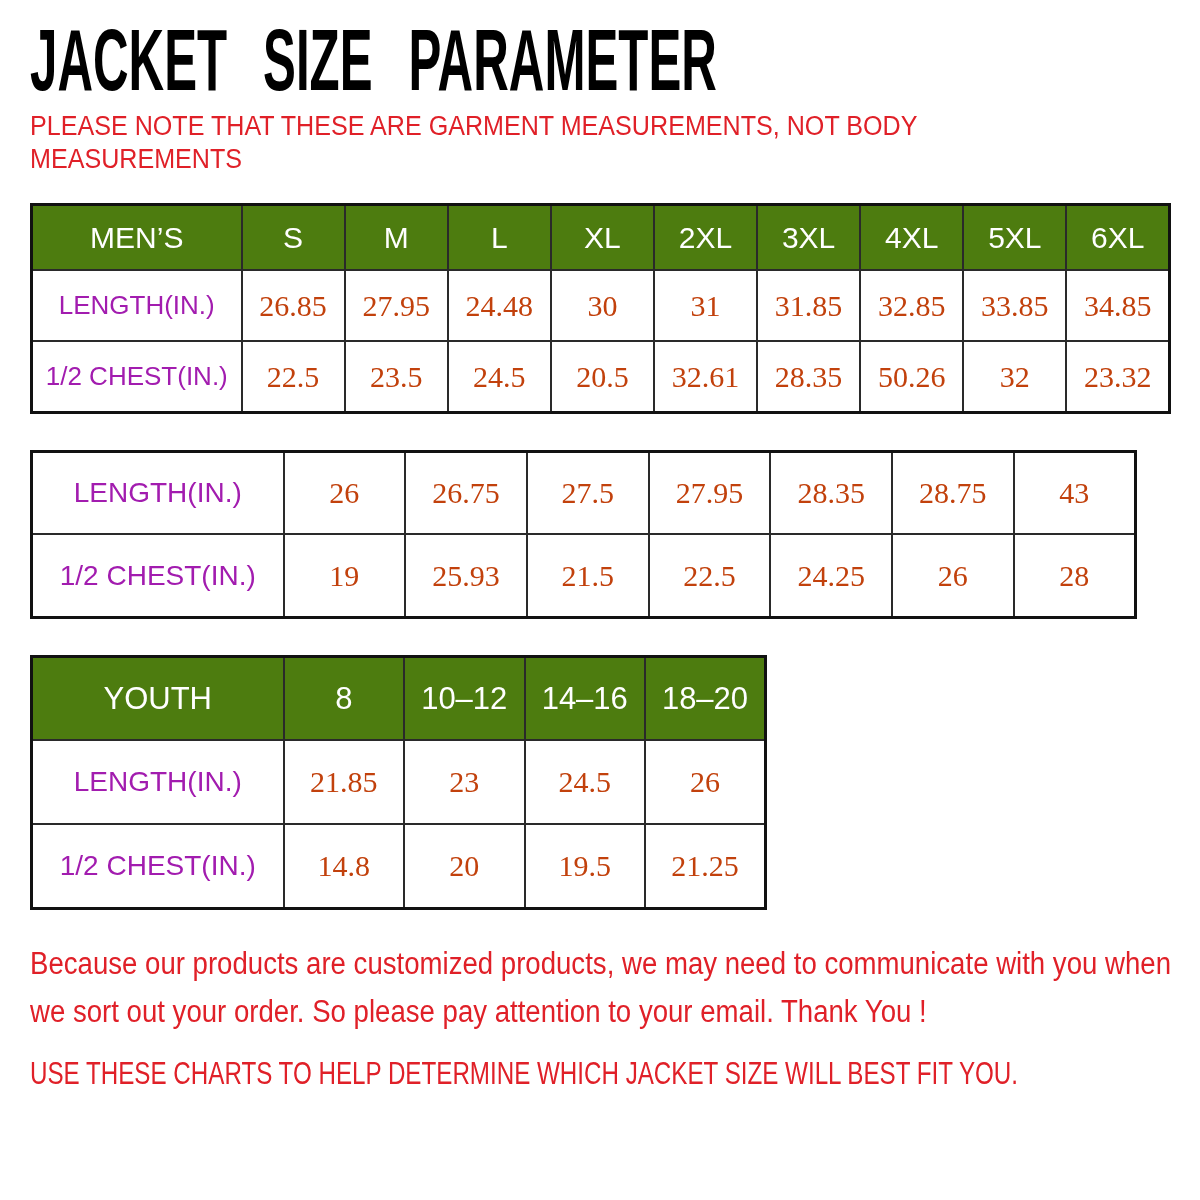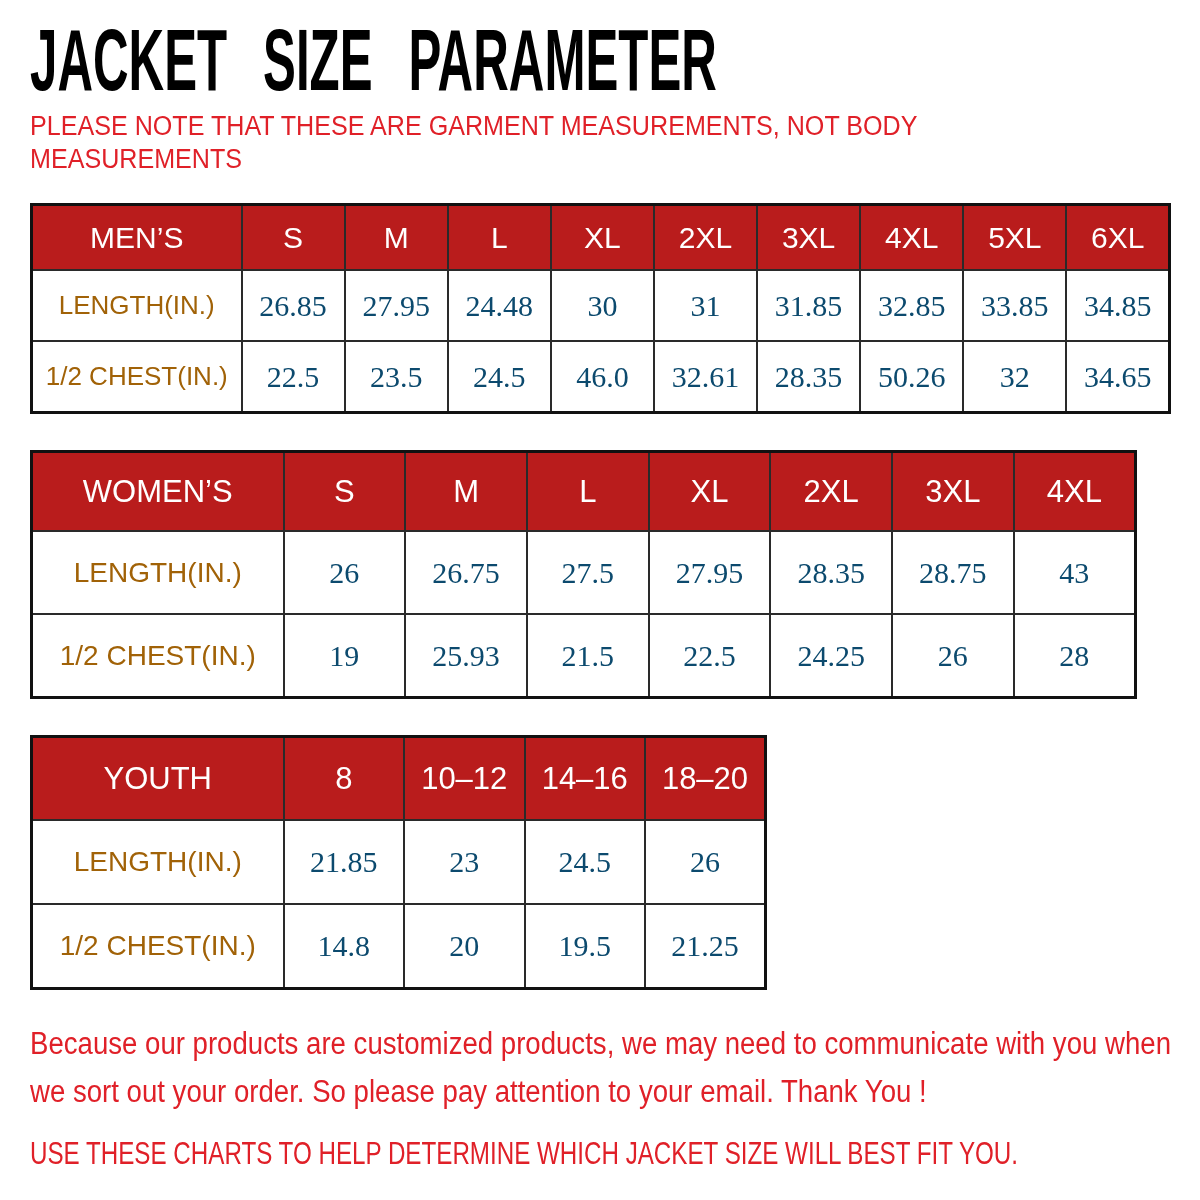--- a/index.html
+++ b/index.html
@@ -39,34 +39,34 @@
     border: 3px solid #111;
   }
   .size-table th, .size-table td {
     border: 2.5px solid #2a2a2a;
     text-align: center;
     vertical-align: middle;
     padding: 0;
     overflow: hidden;
   }
   .size-table th {
-    background: #b91c1c;
+    background: #4d7c0f;
     color: #ffffff;
     font-weight: 400;
     font-size: 30px;
   }
   .size-table td.rowlabel {
     font-size: 26px;
-    color: #a16207;
+    color: #a21caf;
     font-family: "Liberation Sans", sans-serif;
   }
   .size-table td.num {
     font-family: "Liberation Serif", serif;
     font-size: 30px;
-    color: #0c4a6e;
+    color: #c2410c;
   }
   table.men   { width: 1141px; margin-top: 26px; }
   table.men   col.c0 { width: 210px; }
   table.men   tr.head th { height: 66px; }
   table.men   td { height: 71px; }
   table.women { width: 1107px; margin-top: 36px; }
   table.women col.c0 { width: 252px; }
   table.women tr.head th { height: 80px; font-size: 31px; }
   table.women td { height: 83px; }
   table.women td.rowlabel { font-size: 28px; }
@@ -132,47 +132,37 @@
     <td class="num">31.85</td>
     <td class="num">32.85</td>
     <td class="num">33.85</td>
     <td class="num">34.85</td>
   </tr>
   <tr>
     <td class="rowlabel">1/2 CHEST(IN.)</td>
     <td class="num">22.5</td>
     <td class="num">23.5</td>
     <td class="num">24.5</td>
-    <td class="num">46.0</td>
+    <td class="num">20.5</td>
     <td class="num">32.61</td>
     <td class="num">28.35</td>
     <td class="num">50.26</td>
     <td class="num">32</td>
-    <td class="num">34.65</td>
+    <td class="num">23.32</td>
   </tr>
 </tbody>
   </table>
 
 
 <table class="size-table women">
   <colgroup>
       <col class="c0">
       <col span="7">
     </colgroup>
   <tbody>
-      <tr class="head">
-    <th>WOMEN’S</th>
-    <th>S</th>
-    <th>M</th>
-    <th>L</th>
-    <th>XL</th>
-    <th>2XL</th>
-    <th>3XL</th>
-    <th>4XL</th>
-  </tr>
   <tr>
     <td class="rowlabel">LENGTH(IN.)</td>
     <td class="num">26</td>
     <td class="num">26.75</td>
     <td class="num">27.5</td>
     <td class="num">27.95</td>
     <td class="num">28.35</td>
     <td class="num">28.75</td>
     <td class="num">43</td>
   </tr>

